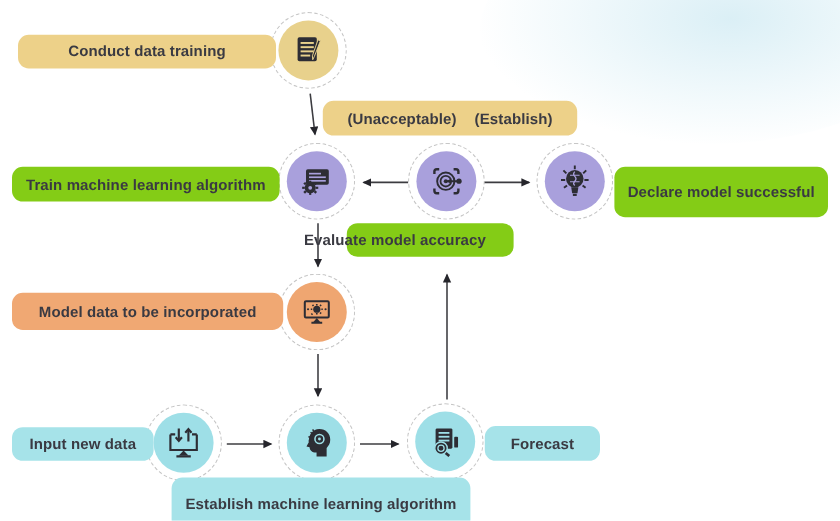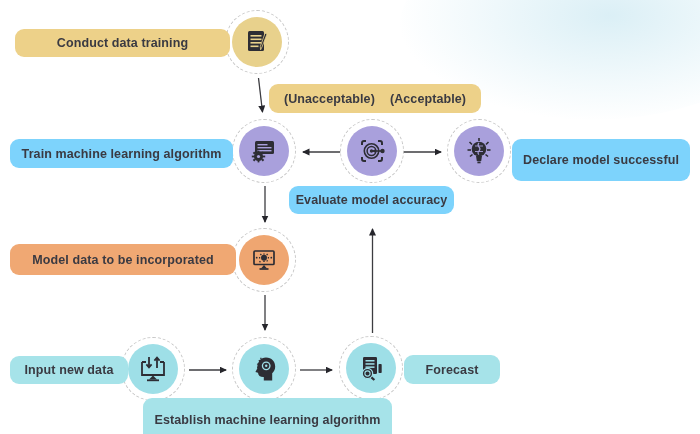--- a/index.html
+++ b/index.html
@@ -12,21 +12,21 @@
     background:radial-gradient(ellipse at 55% 45%, rgba(189,226,238,0.55) 0%, rgba(217,239,246,0.35) 45%, rgba(255,255,255,0) 72%);
     pointer-events:none;z-index:0;
   }
   svg.arrows{position:absolute;left:0;top:0;z-index:1;}
   .label{
     position:absolute;z-index:3;display:flex;align-items:center;justify-content:center;
     border-radius:9px;font-weight:bold;font-size:12.5px;color:#3a3a42;letter-spacing:.1px;
     box-sizing:border-box;padding:0 23px;white-space:nowrap;
   }
   .lbl-yellow{background:#edd189;}
-  .lbl-purple{background:#7dd3fc;}
+  .lbl-purple{background:#84cc16;}
   .lbl-orange{background:#f0a873;}
   .lbl-cyan{background:#a6e3e9;}
   .node{
     position:absolute;z-index:2;width:64px;height:64px;border-radius:50%;
     background:#ffffff;border:1.5px dashed #c7c7c7;
     display:flex;align-items:center;justify-content:center;box-sizing:border-box;
   }
   .node .disc{
     width:50px;height:50px;border-radius:50%;
     display:flex;align-items:center;justify-content:center;
@@ -34,21 +34,21 @@
   .disc-yellow{background:#e8d18c;}
   .disc-purple{background:#a9a0dc;}
   .disc-orange{background:#efa671;}
   .disc-cyan{background:#9edfe7;}
   .disc svg{display:block;}
   
   #lbl-conduct   {left:15px;  top:29px;  width:215px; height:28px;}
   #lbl-accept    {left:269px; top:84px;  width:212px; height:29px; gap:15px;}
   #lbl-train     {left:10px;  top:139px; width:223px; height:29px;}
   #lbl-declare   {left:512px; top:139px; width:178px; height:42px;}
-  #lbl-evaluate  {left:289px; top:186px; width:165px; height:28px;}
+  #lbl-evaluate  {left:289px; top:186px; width:139px; height:28px;justify-content:flex-end;}
   #lbl-modeldata {left:10px;  top:244px; width:226px; height:31px;}
   #lbl-input     {left:10px;  top:356px; width:118px; height:28px;}
   #lbl-forecast  {left:404px; top:355px; width:96px; height:29px;}
   #lbl-establish {left:143px; top:398px; width:249px; height:44px;}
   
   #node-doc      {left:225px; top:10px;}
   #node-train    {left:232px; top:119px;}
   #node-target   {left:340px; top:119px;}
   #node-bulb     {left:447px; top:119px;}
   #node-model    {left:232px; top:228px;}
@@ -80,21 +80,21 @@
       <path d="M372.5 333 L372.5 229" marker-end="url(#ah)"></path>
     </g>
   </svg>
 
   <div class="label lbl-yellow" id="lbl-conduct">
     <span>Conduct data training</span>
   </div>
 
   <div class="label lbl-yellow" id="lbl-accept">
     <span>(Unacceptable)</span>
-    <span>(Acceptable)</span>
+    <span>(Establish)</span>
   </div>
 
   <div class="label lbl-purple" id="lbl-train">
     <span>Train machine learning algorithm</span>
   </div>
 
   <div class="label lbl-purple" id="lbl-declare">
     <span>Declare model successful</span>
   </div>
 

